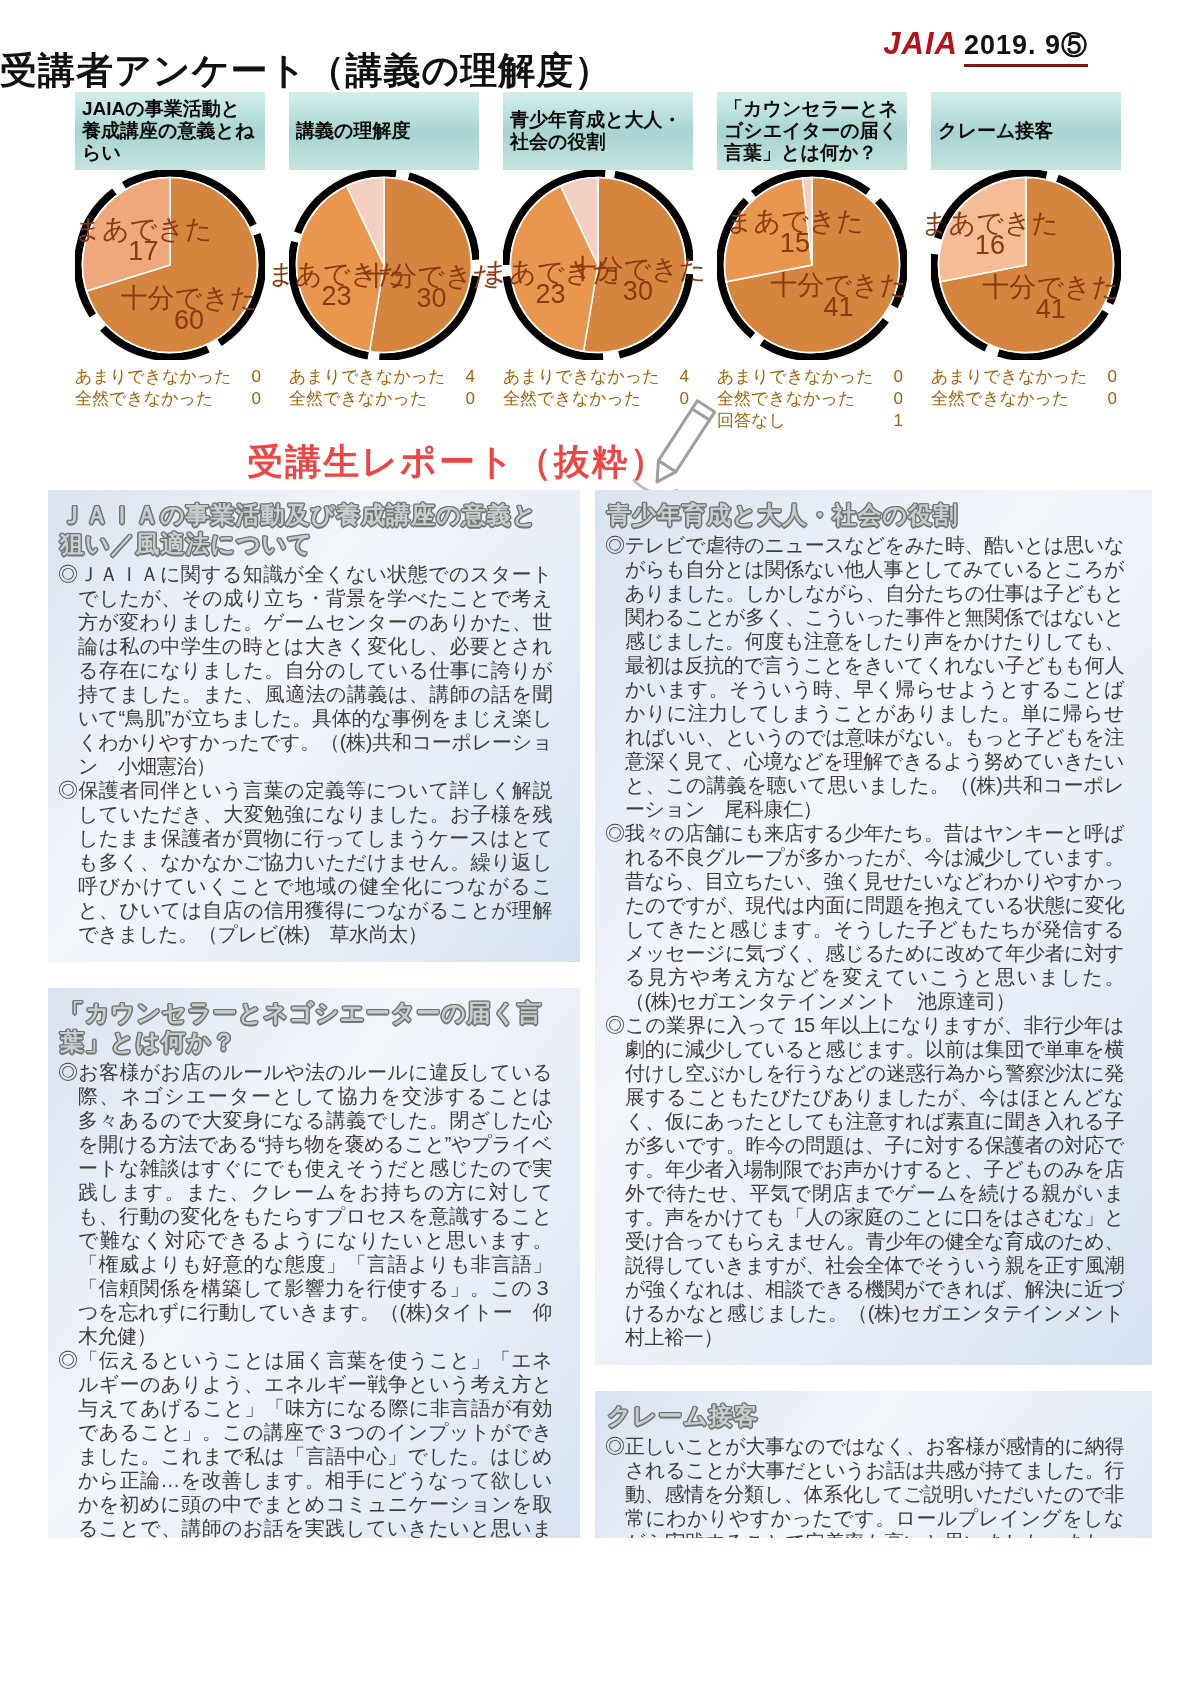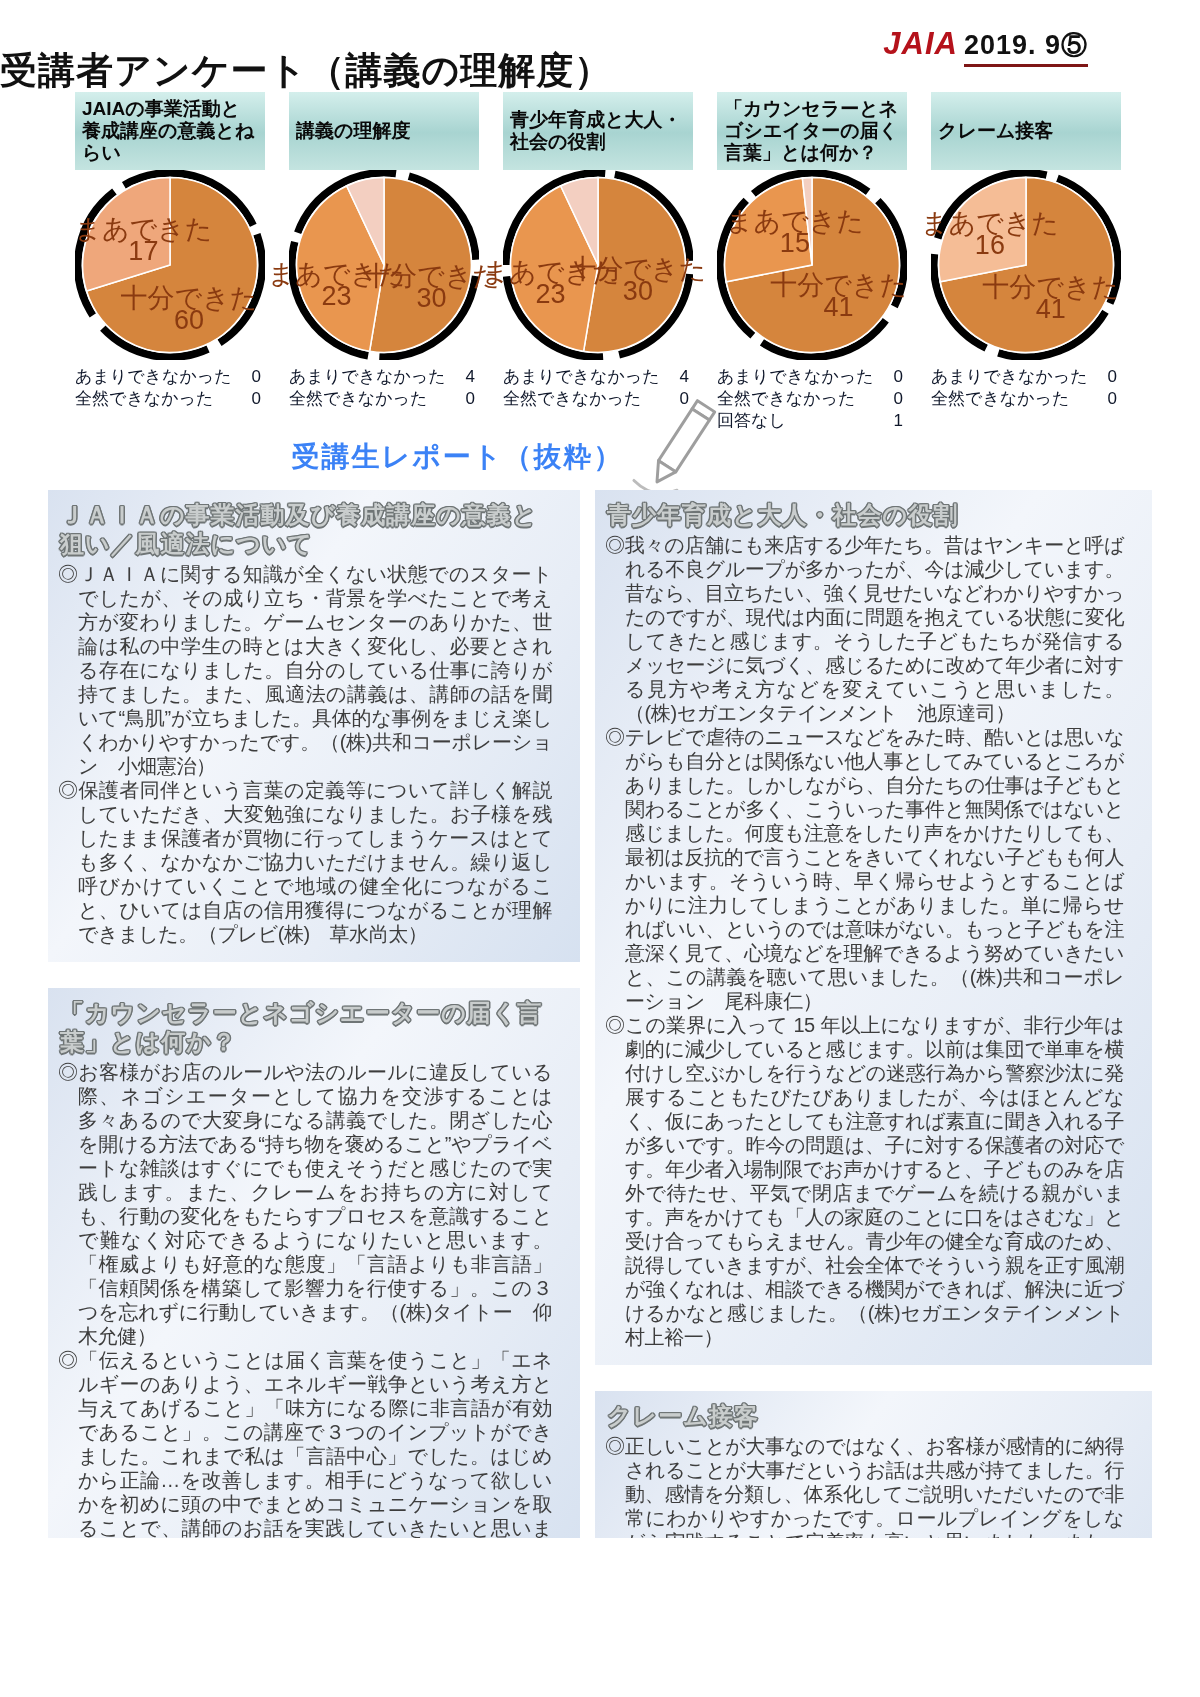--- a/index.html
+++ b/index.html
@@ -10,34 +10,34 @@
   .logo{position:absolute;top:26px;right:112px;white-space:nowrap;}
   .logo-brand{color:#b5121b;font-size:31px;font-weight:800;font-style:italic;letter-spacing:1px;margin-right:6px;}
   .logo-issue{display:inline-block;border-bottom:3px solid #7e1616;padding-bottom:1px;
               color:#111;font-size:27px;font-weight:800;letter-spacing:1px;}
   .logo-issue .circ{font-size:26px;font-weight:700;}
 
   
   .survey-title{position:absolute;top:46px;left:0;width:1100px;margin:0;
                 font-size:37px;font-weight:800;color:#111;letter-spacing:1px;}
   .report-title{position:absolute;top:438px;left:0;width:915px;margin:0;text-align:center;
-                font-size:28px;font-weight:800;color:#3b82f6;letter-spacing:2px;}
+                font-size:36px;font-weight:800;color:#ef4444;letter-spacing:2px;}
 
   
   .charts{position:absolute;top:92px;left:55px;width:1010px;display:flex;gap:24px;margin-left:20px;}
   .chart-column{width:190px;flex:0 0 190px;}
   .chart-header{height:78px;display:flex;align-items:center;box-sizing:border-box;padding:2px 7px;
                 background:linear-gradient(180deg,#d4efec 0%,#a8d4d1 52%,#c4e4e0 100%);
                 font-size:19px;font-weight:700;color:#0a0a0a;line-height:22px;}
   .pie-wrap{position:relative;width:190px;height:182px;margin-top:4px;}
   .pie-wrap svg{position:absolute;left:0;top:-4px;width:190px;height:190px;}
   .pie-label{position:absolute;transform:translate(-50%,-50%);text-align:center;
              color:#8a3a10;font-size:27px;line-height:22px;font-weight:500;white-space:nowrap;}
   .chart-footer{margin-top:10px;}
-  .f-row{display:flex;justify-content:space-between;font-size:17px;line-height:22px;color:#0f172a;}
+  .f-row{display:flex;justify-content:space-between;font-size:17px;line-height:22px;color:#a16207;}
   .f-row .footer-value{padding-right:4px;}
 
   
   .pencil{position:absolute;left:630px;top:398px;width:98px;height:108px;}
 
   
   .col{position:absolute;top:490px;}
   .col-left{left:48px;width:532px;}
   .col-right{left:595px;width:557px;}
   .report-block{background:linear-gradient(125deg,#d9e2f0 0%,#f3f6fb 38%,#e7edf6 68%,#d6e1f0 100%);
@@ -241,22 +241,22 @@
       </div>
       <div class="report-block">
         <div class="block-header">「カウンセラーとネゴシエーターの届く言葉」とは何か？</div>
         <p class="report-par">◎お客様がお店のルールや法のルールに違反している際、ネゴシエーターとして協力を交渉することは多々あるので大変身になる講義でした。閉ざした心を開ける方法である“持ち物を褒めること”やプライベートな雑談はすぐにでも使えそうだと感じたので実践します。また、クレームをお持ちの方に対しても、行動の変化をもたらすプロセスを意識することで難なく対応できるようになりたいと思います。「権威よりも好意的な態度」「言語よりも非言語」「信頼関係を構築して影響力を行使する」。この３つを忘れずに行動していきます。（(株)タイトー　仰木允健）</p>
         <p class="report-par">◎「伝えるということは届く言葉を使うこと」「エネルギーのありよう、エネルギー戦争という考え方と与えてあげること」「味方になる際に非言語が有効であること」。この講座で３つのインプットができました。これまで私は「言語中心」でした。はじめから正論…を改善します。相手にどうなって欲しいかを初めに頭の中でまとめコミュニケーションを取ることで、講師のお話を実践していきたいと思います。（(株)セガエンタテインメント　久保健一）</p>
       </div>
     </div>
   <div class="col col-right" id="col1">
       <div class="report-block">
         <div class="block-header">青少年育成と大人・社会の役割</div>
+        <p class="report-par">◎テレビで虐待のニュースなどをみた時、酷いとは思いながらも自分とは関係ない他人事としてみているところがありました。しかしながら、自分たちの仕事は子どもと関わることが多く、こういった事件と無関係ではないと感じました。何度も注意をしたり声をかけたりしても、最初は反抗的で言うことをきいてくれない子どもも何人かいます。そういう時、早く帰らせようとすることばかりに注力してしまうことがありました。単に帰らせればいい、というのでは意味がない。もっと子どもを注意深く見て、心境などを理解できるよう努めていきたいと、この講義を聴いて思いました。（(株)共和コーポレーション　尾科康仁）</p>
         <p class="report-par">◎我々の店舗にも来店する少年たち。昔はヤンキーと呼ばれる不良グループが多かったが、今は減少しています。昔なら、目立ちたい、強く見せたいなどわかりやすかったのですが、現代は内面に問題を抱えている状態に変化してきたと感じます。そうした子どもたちが発信するメッセージに気づく、感じるために改めて年少者に対する見方や考え方などを変えていこうと思いました。（(株)セガエンタテインメント　池原達司）</p>
-        <p class="report-par">◎テレビで虐待のニュースなどをみた時、酷いとは思いながらも自分とは関係ない他人事としてみているところがありました。しかしながら、自分たちの仕事は子どもと関わることが多く、こういった事件と無関係ではないと感じました。何度も注意をしたり声をかけたりしても、最初は反抗的で言うことをきいてくれない子どもも何人かいます。そういう時、早く帰らせようとすることばかりに注力してしまうことがありました。単に帰らせればいい、というのでは意味がない。もっと子どもを注意深く見て、心境などを理解できるよう努めていきたいと、この講義を聴いて思いました。（(株)共和コーポレーション　尾科康仁）</p>
         <p class="report-par">◎この業界に入って 15 年以上になりますが、非行少年は劇的に減少していると感じます。以前は集団で単車を横付けし空ぶかしを行うなどの迷惑行為から警察沙汰に発展することもたびたびありましたが、今はほとんどなく、仮にあったとしても注意すれば素直に聞き入れる子が多いです。昨今の問題は、子に対する保護者の対応です。年少者入場制限でお声かけすると、子どものみを店外で待たせ、平気で閉店までゲームを続ける親がいます。声をかけても「人の家庭のことに口をはさむな」と受け合ってもらえません。青少年の健全な育成のため、説得していきますが、社会全体でそういう親を正す風潮が強くなれは、相談できる機関ができれば、解決に近づけるかなと感じました。（(株)セガエンタテインメント　村上裕一）</p>
       </div>
       <div class="report-block">
         <div class="block-header">クレーム接客</div>
         <p class="report-par">◎正しいことが大事なのではなく、お客様が感情的に納得されることが大事だというお話は共感が持てました。行動、感情を分類し、体系化してご説明いただいたので非常にわかりやすかったです。ロールプレイングをしながら実践することで定着率も高いと思いました。また、ケーススタディのグループ討議では、満足いくアウトプットができたのはもちろん、メンバーの様々な意見を聞くことができ非常に参考になりました。店舗に持ち帰り、スタッフ全員がお客様の心に寄り添った対応ができるよう努めて参ります。（(株)バンダイナムコアミューズメント　豊巻淳）</p>
       </div>
     </div>
 
 </div>
 

